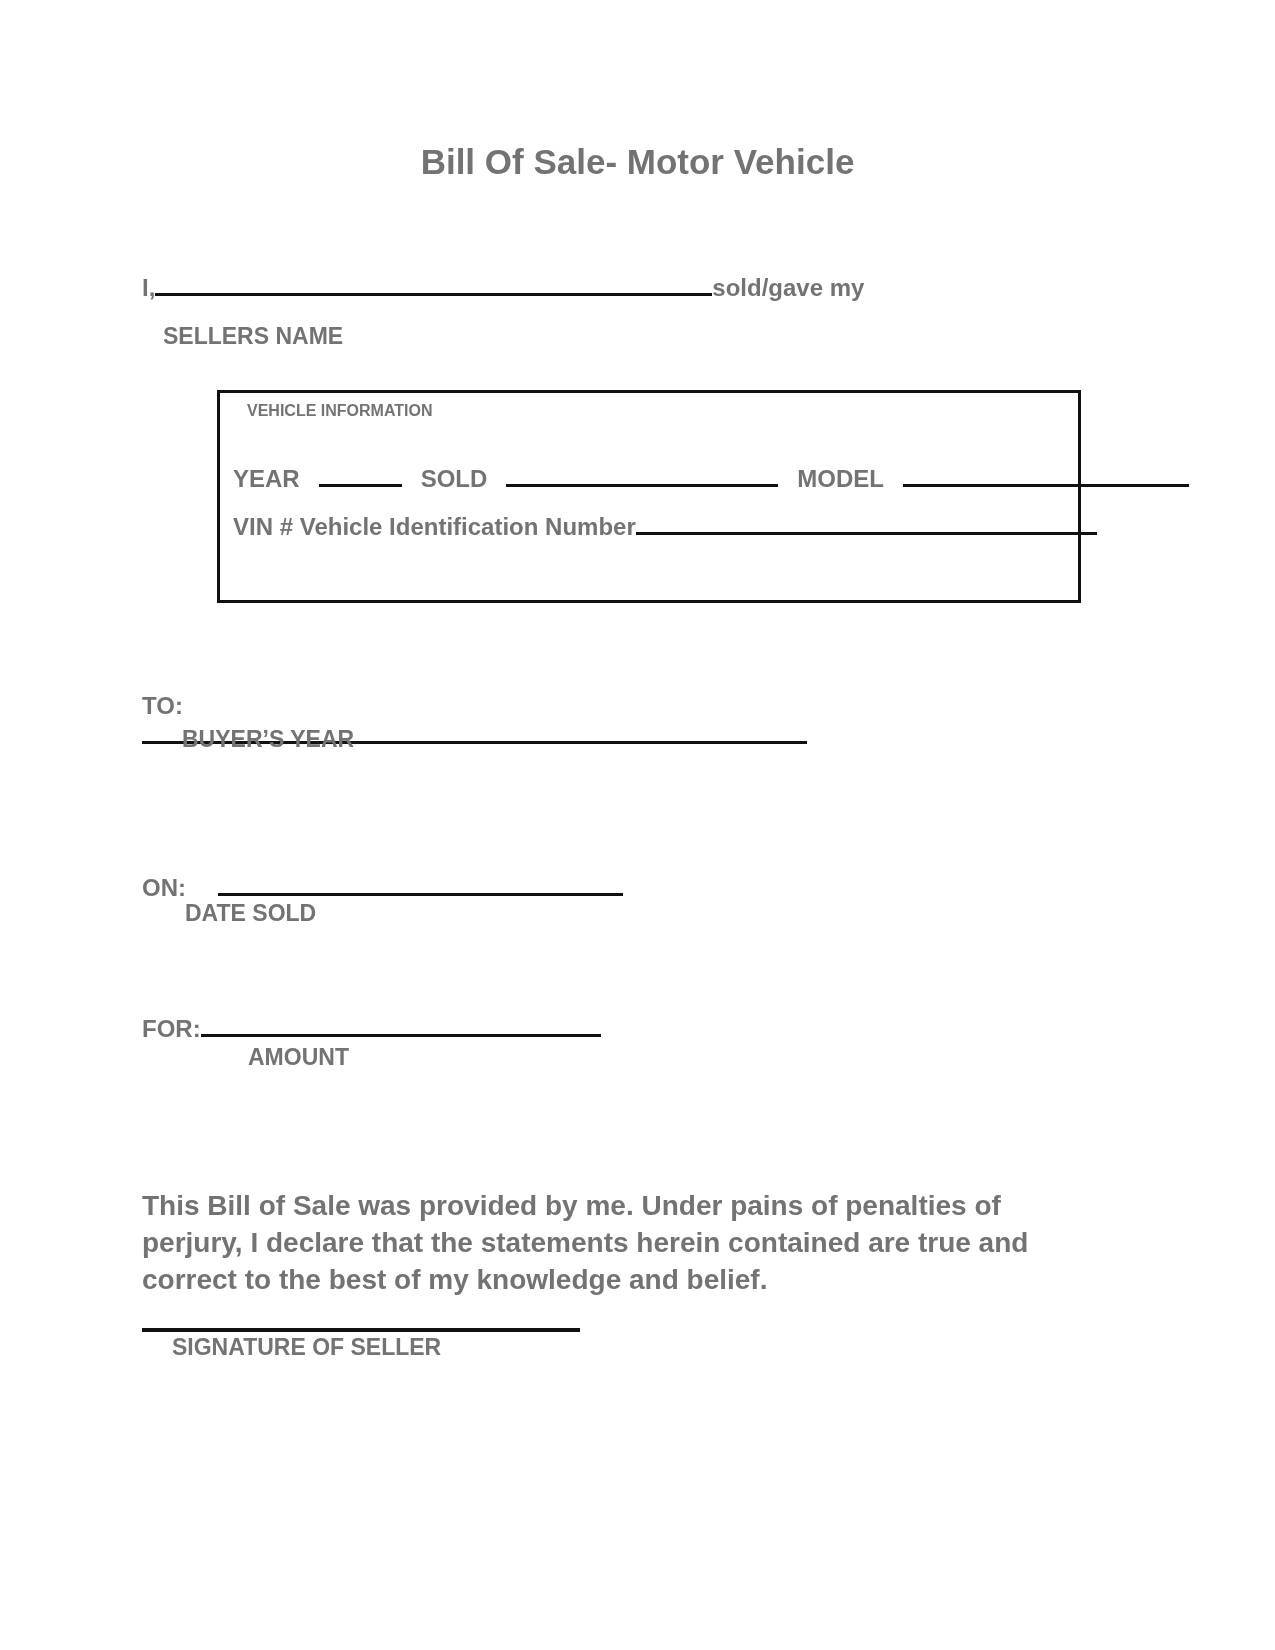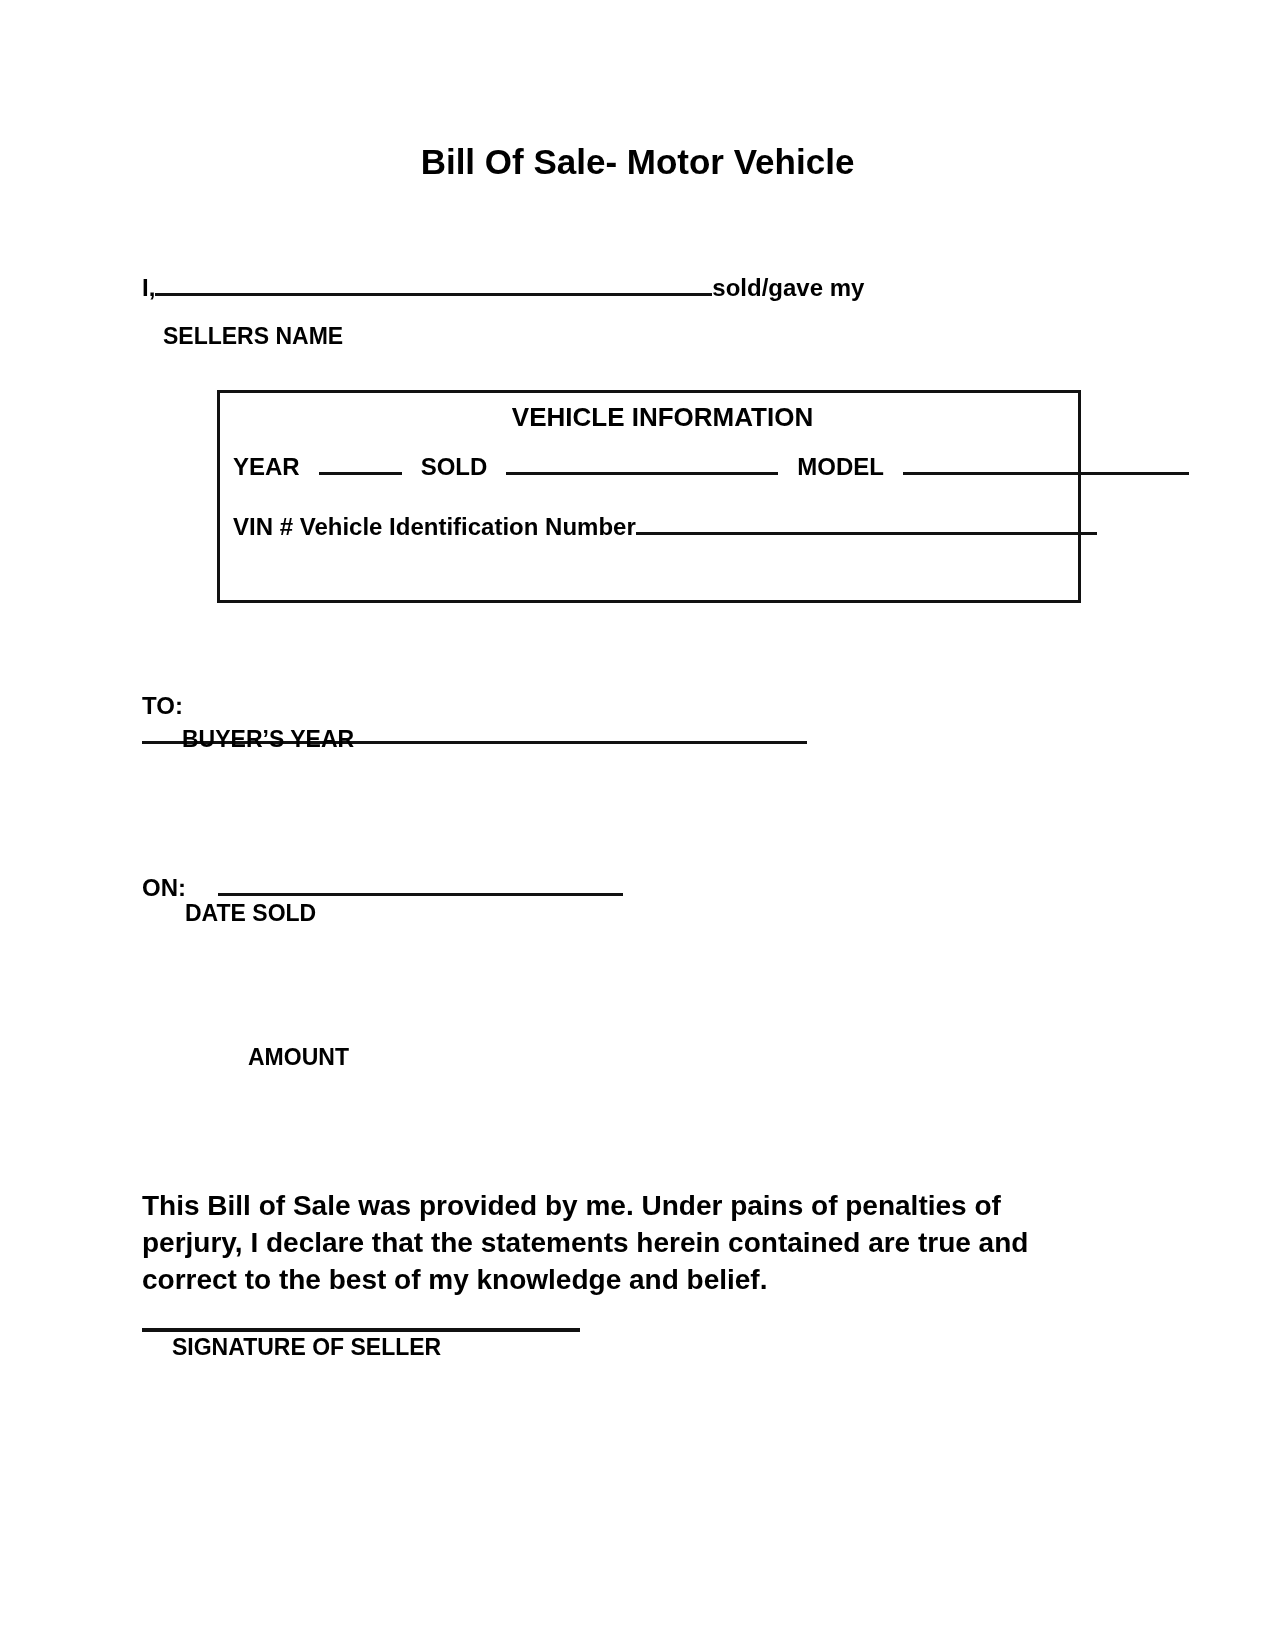--- a/index.html
+++ b/index.html
@@ -4,21 +4,21 @@
 <style>
   * { box-sizing: border-box; }
   html, body { margin: 0; padding: 0; background: #ffffff; }
   .page {
     position: relative;
     width: 1275px;
     height: 1650px;
     background: #ffffff;
     font-family: "Liberation Sans", sans-serif;
     font-weight: bold;
-    color: #000000;
+    color: #737373;
     overflow: hidden;
   }
   .title {
     position: absolute;
     top: 142px;
     left: 0;
     width: 100%;
     margin: 0;
     text-align: center;
     font-size: 35px;
@@ -46,22 +46,22 @@
     top: 390px;
     width: 864px;
     height: 213px;
     border: 3px solid #111111;
   }
   .vbox-heading {
     position: absolute;
     top: 9px;
     left: 0;
     width: 100%;
-    text-align: center;
-    font-size: 26px;
+    text-align: left;
+    font-size: 16px;
     padding-left: 27px;
   }
   .vbox .line { font-size: 24px; }
   .declaration {
     position: absolute;
     left: 142px;
     top: 1188px;
     width: 905px;
     font-size: 28px;
     line-height: 1.32;
@@ -85,21 +85,21 @@
   <div class="line" style="left:142px; top:272px;">
     <span>I,</span>
     <span class="blank" style="width:557px;"></span>
     <span>sold/gave my</span>
   </div>
   <div class="sublabel" style="left:163px; top:323px;">SELLERS NAME</div>
 
   <div class="vbox">
     <div class="vbox-heading">VEHICLE INFORMATION</div>
 
-    <div class="line" style="left:13px; top:58px;gap:19px;">
+    <div class="line" style="left:13px; top:70px;gap:19px;">
       <span>YEAR</span>
       <span class="blank" style="width:83px;"></span>
       <span>SOLD</span>
       <span class="blank" style="width:272px;"></span>
       <span>MODEL</span>
       <span class="blank" style="width:286px;"></span>
     </div>
 
     <div class="line" style="left:13px; top:118px;">
       <span>VIN # Vehicle Identification Number</span>
@@ -113,20 +113,24 @@
     <span class="blank" style="width:665px;"></span>
   </div>
   <div class="sublabel" style="left:182px; top:726px;">BUYER’S YEAR</div>
 
   <div class="line" style="left:142px; top:872px;gap:32px;">
     <span>ON:</span>
     <span class="blank" style="width:405px;"></span>
   </div>
   <div class="sublabel" style="left:185px; top:900px;">DATE SOLD</div>
 
+  <div class="line" style="left:142px; top:1013px;">
+    <span>FOR:</span>
+    <span class="blank" style="width:400px;"></span>
+  </div>
   <div class="sublabel" style="left:212px; top:1044px;margin-left:36px;">AMOUNT</div>
 
   <div class="declaration">This Bill of Sale was provided by me. Under pains of penalties of perjury, I declare that the statements herein contained are true and correct to the best of my knowledge and belief.</div>
 
   <div class="signature-rule"></div>
   <div class="sublabel" style="left:152px; top:1334px;margin-left:20px;">SIGNATURE OF SELLER</div>
 
 </div>
 
 </body></html>

